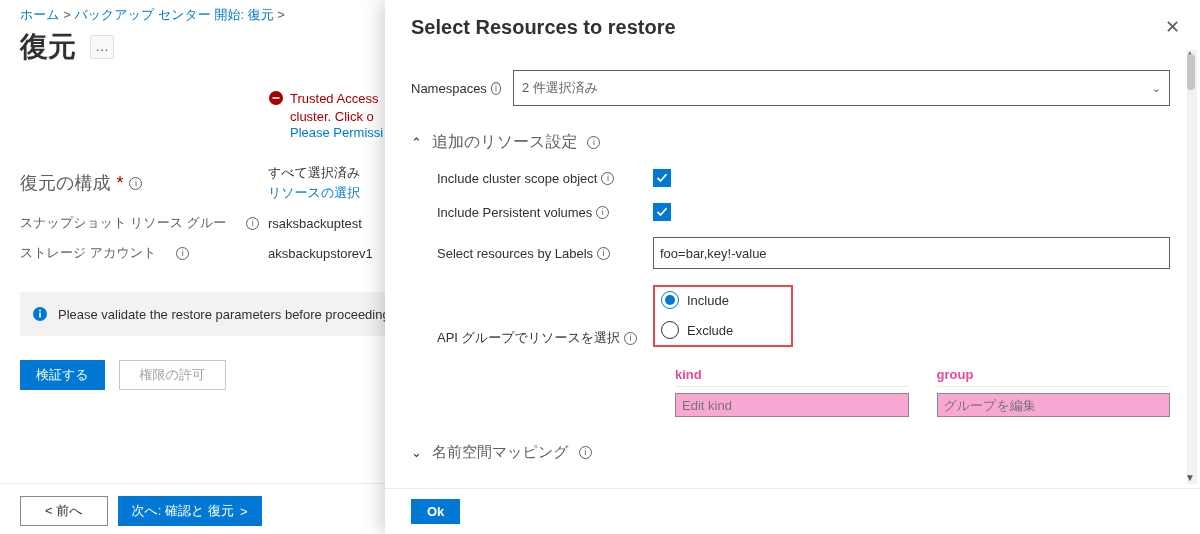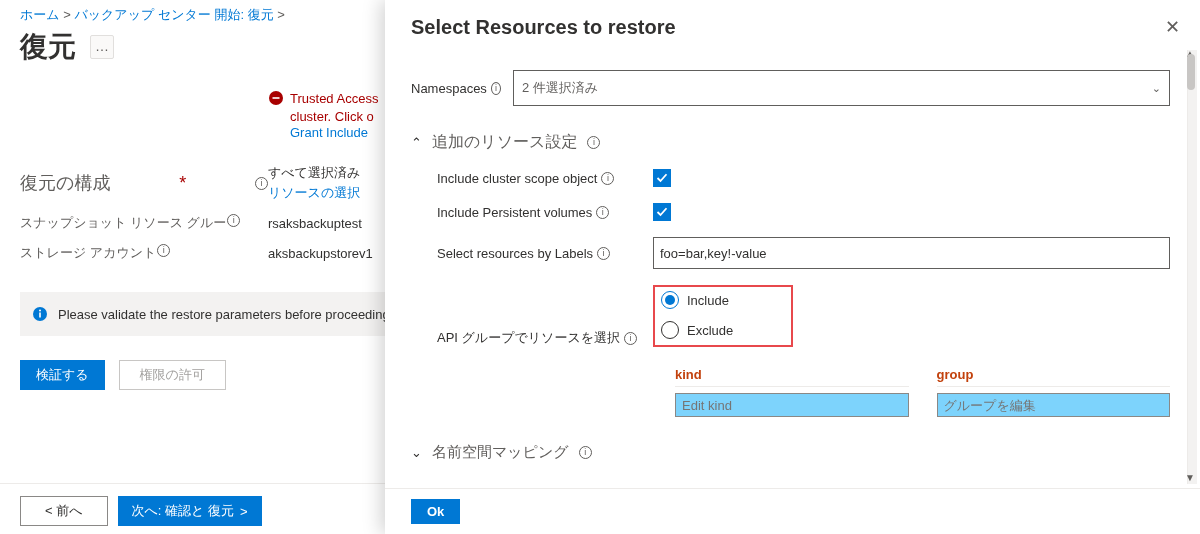--- a/index.html
+++ b/index.html
@@ -19,21 +19,21 @@
     .breadcrumbs span { color: #605e5c; }
     .page-title-row { display: flex; align-items: center; padding: 4px 0 0 20px; }
     .page-title { font-size: 28px; font-weight: 600; color: #323130; }
     .ellipsis-btn { margin-left: 14px; width: 24px; height: 24px; border: 1px solid #e1dfdd; background: #faf9f8; text-align: center; line-height: 20px; color: #605e5c; border-radius: 2px; font-size: 14px;}
     .warning-box { margin: 24px 0 0 268px; display: flex; align-items: flex-start; gap: 6px; font-size: 13px; }
     .warn-icon svg { width: 16px; height: 16px; }
     .warn-text { color: #a80000; line-height: 1.35; }
     .warn-link { color: #0078d4; }
     .form-area { margin-top: 18px; }
     .form-row { display: flex; align-items: center; padding: 6px 0 6px 20px; font-size: 13px; }
-    .form-label { width: 248px; color: #605e5c; display:flex; gap:1px;}
+    .form-label { width: 248px; color: #605e5c; display:flex; align-items:center; gap:20px;}
     .form-val { color: #323130; }
     .section-head { font-size: 18px; color: #605e5c; margin: 0 0 6px 20px; display:flex; align-items:center; gap:6px;}
     .all-selected { color: #323130; }
     .res-link { color: #0078d4; display:block; margin-top:2px;}
     .info-strip { margin: 24px 20px 0 20px; background: #f3f2f1; padding: 14px 12px; display:flex; align-items:center; gap:10px; font-size:13px; color:#323130;}
     .info-strip svg { width:16px; height:16px; flex:none;}
     .btn-row { margin: 24px 0 0 20px; display:flex; gap:14px;}
     .btn-primary { background:#0078d4; color:#fff; border:none; padding:5px 16px; font-size:13px; }
     .btn-disabled { background:#fff; color:#a19f9d; border:1px solid #c8c6c4; padding:5px 20px; font-size:13px;}
     .bottom-nav { position:absolute; left:20px; bottom:8px; display:flex; gap:10px;}
@@ -63,22 +63,22 @@
     .chk svg { width:12px; height:12px; fill:#fff;}
     .text-input { border:1px solid #605e5c; height:32px; padding:0 6px; font-size:13px; color:#323130; background:#fff;}
     .labels-input { flex:1;}
     .radio-group { display:flex; flex-direction:column; gap:12px; border:2px solid #e8484c; padding:4px 58px 6px 6px;}
     .radio-row { display:flex; align-items:center; gap:8px; font-size:13px; color:#323130;}
     .radio-outer { width:18px; height:18px; border:1px solid #323130; border-radius:50%; display:flex; align-items:center; justify-content:center;}
     .radio-outer.sel { border-color:#0078d4;}
     .radio-dot { width:10px; height:10px; background:#0078d4; border-radius:50%;}
     .table-area { margin:20px 0 0 264px; display:flex; gap:28px;}
     .tcol { flex:1;}
-    .thead { font-size:13px; font-weight:600; color:#c2410c; margin-bottom:6px;}
-    .tinput { width:100%; border:1px solid #8a8886; height:24px; padding:0 6px; font-size:13px; color:#605e5c; background:#7dd3fc;}
+    .thead { font-size:13px; font-weight:600; color:#ec4899; margin-bottom:6px;}
+    .tinput { width:100%; border:1px solid #8a8886; height:24px; padding:0 6px; font-size:13px; color:#605e5c; background:#f9a8d4;}
     .acc-collapsed { display:flex; align-items:center; gap:10px; margin-top:26px; padding-left:0; color:#605e5c; font-size:15px;}
     .panel-foot { border-top:1px solid #edebe9; padding:10px 0 10px 26px;}
     .ok-btn { background:#0078d4; color:#fff; border:none; padding:5px 16px; font-size:13px; font-weight:600;}
     .info-circ { width:13px; height:13px; border:1px solid #605e5c; border-radius:50%; display:inline-flex; align-items:center; justify-content:center; font-size:9px; color:#605e5c; line-height:1;}
     .underline{border-bottom:1px solid #edebe9; padding-bottom:4px;}
   </style>
 </head>
 <body>
 
 <div class="bg-page">
@@ -96,27 +96,27 @@
   <div class="warning-box">
     <span class="warn-icon">
       <svg viewBox="0 0 16 16">
           <circle cx="8" cy="8" r="7" fill="#a80000"></circle>
           <rect x="4.5" y="7.2" width="7" height="1.6" fill="#fff"></rect>
         </svg>
     </span>
     <div>
       <div class="warn-text">Trusted Access</div>
       <div class="warn-text">cluster. Click o</div>
-      <a class="warn-link">Grant Include</a>
+      <a class="warn-link">Please Permissi</a>
     </div>
   </div>
 
   <div class="form-area">
     <div class="form-row">
-      <div class="section-head" style="margin:0;width:248px;justify-content:space-between;">
+      <div class="section-head" style="margin:0;width:248px;">
         <span>復元の構成</span>
         <span class="req" style="color:#a80000">*</span>
         <span class="info-circ">i</span>
       </div>
       <div>
         <div class="all-selected">すべて選択済み</div>
         <a class="res-link">リソースの選択</a>
       </div>
     </div>
     <div class="form-row">

